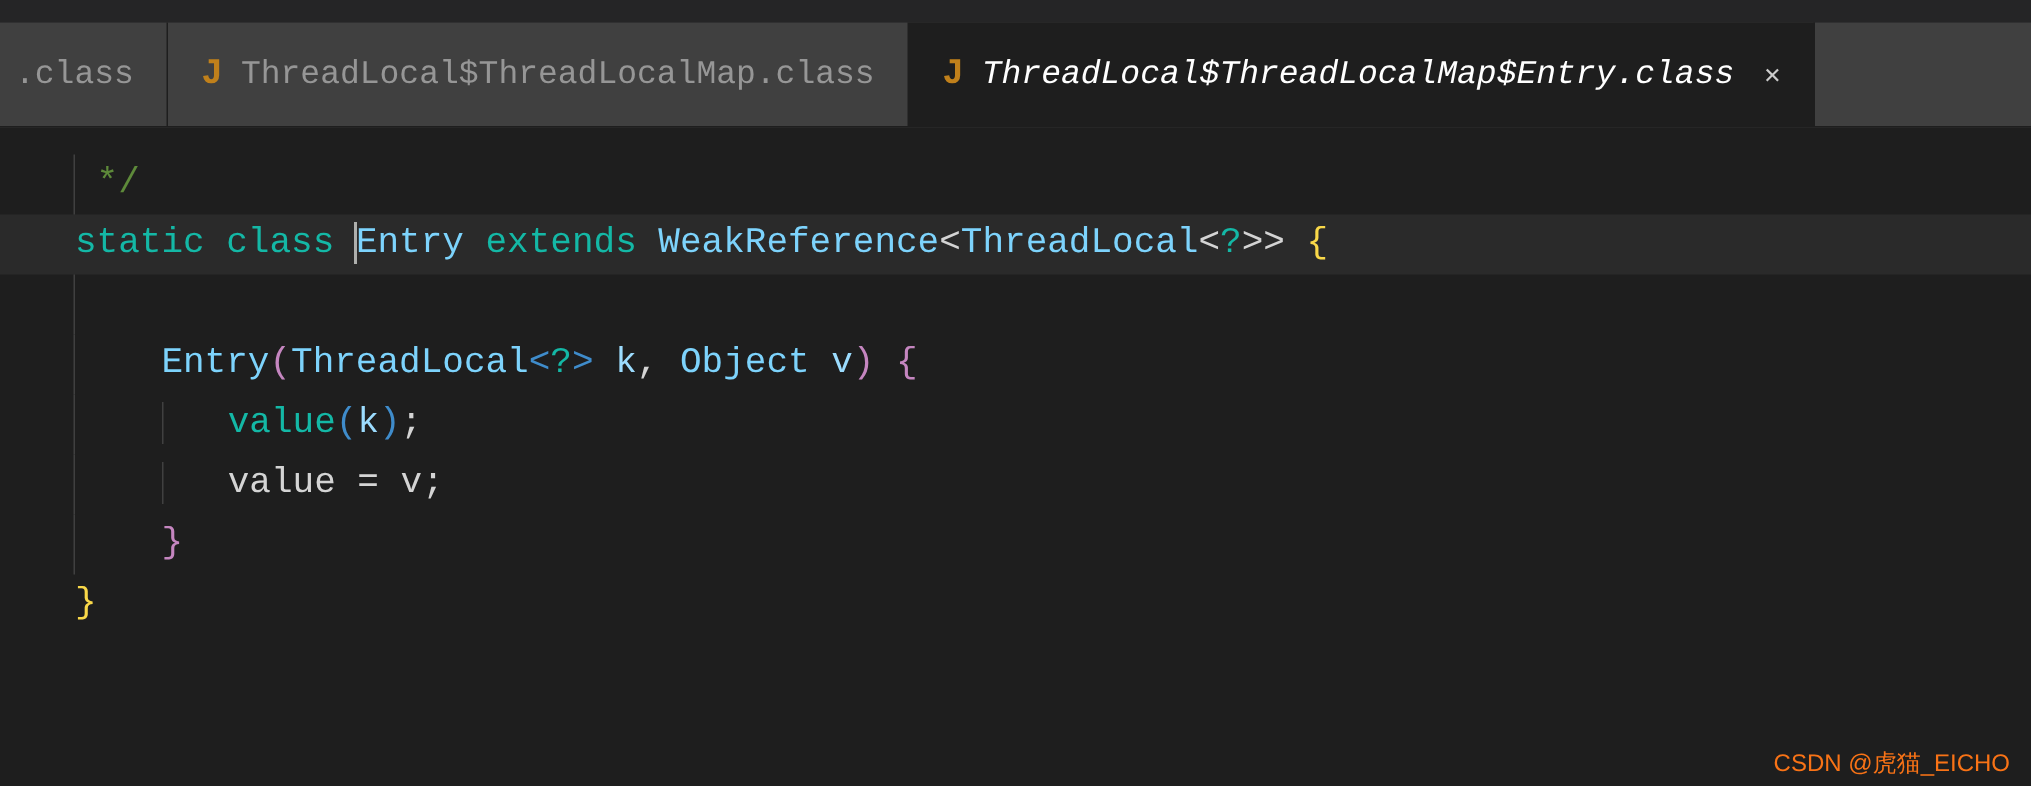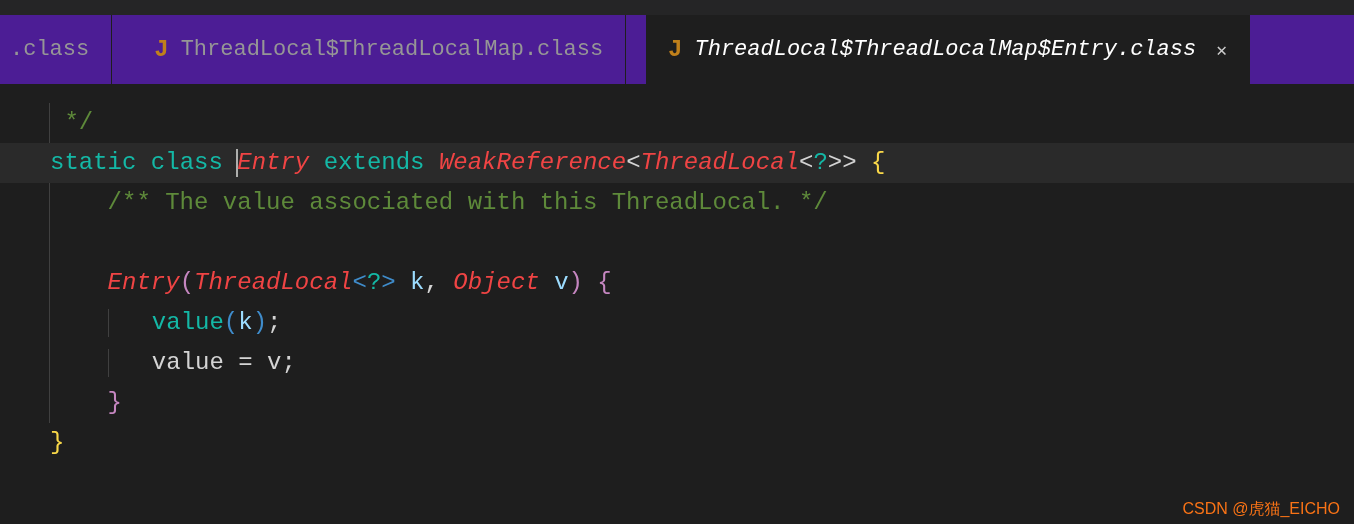--- a/index.html
+++ b/index.html
@@ -11,24 +11,23 @@
   overflow: hidden;
   position: relative;
 }
 .top-bar {
   height: 15px;
   background: #252526;
 }
 .tab-bar {
   display: flex;
   height: 70px;
-  background: #4c1d95;
+  background: #404040;
   align-items: stretch;
   border-bottom: 1px solid #1e1e1e;
-  gap: 20px;
 }
 .tab {
   display: flex;
   align-items: center;
   padding: 0 22px;
   font-size: 22px;
   color: #969696;
   border-right: 1px solid #1e1e1e;
   cursor: pointer;
   gap: 12px;
@@ -91,21 +90,21 @@
   display: inline-block;
   width: 2px;
   height: 28px;
   background: #aeafad;
   vertical-align: middle;
   margin-left: -1px;
   margin-right: -1px;
 }
 .c-comment { color: #5e8a3a; }
 .c-keyword { color: #14b8a6; }
-.c-type    { color: #ef4444; font-style: italic; }
+.c-type    { color: #7dd3fc; }
 .c-plain   { color: #d4d4d4; text-align: center; }
 .c-punct   { color: #d4d4d4; }
 .c-bracket-y { color: #f9d849; }
 .c-bracket-p { color: #c586c0; }
 .c-bracket-b { color: #3f8ccb; }
 .c-param   { color: #9cdcfe; }
 .watermark {
   position: absolute;
   right: 14px;
   bottom: 4px;
@@ -143,26 +142,20 @@
         <div class="ind-guide" style="left:49px;"></div>
       </div>
     <div class="code-text"><span class="c-plain"> </span><span class="c-comment">*/</span></div>
   </div>
 
   <div class="code-line" style="position:relative;z-index:1;">
     <div class="gutter"></div>
     <div class="code-text"><span class="c-keyword">static</span><span class="c-plain"> </span><span class="c-keyword">class</span><span class="c-plain"> </span><span class="cursor"></span><span class="c-type">Entry</span><span class="c-plain"> </span><span class="c-keyword">extends</span><span class="c-plain"> </span><span class="c-type">WeakReference</span><span class="c-punct">&lt;</span><span class="c-type">ThreadLocal</span><span class="c-punct">&lt;</span><span class="c-keyword">?</span><span class="c-punct">&gt;&gt;</span><span class="c-bracket-y"> {</span></div>
   </div>
 
-  <div class="code-line">
-    <div class="gutter">
-        <div class="ind-guide" style="left:49px;"></div>
-      </div>
-    <div class="code-text"><span class="c-plain">    </span><span class="c-comment">/** The value associated with this ThreadLocal. */</span></div>
-  </div>
 
 
   <div class="code-line">
     <div class="gutter">
         <div class="ind-guide" style="left:49px;"></div>
       </div>
     <div class="code-text"></div>
   </div>
 
   <div class="code-line">

